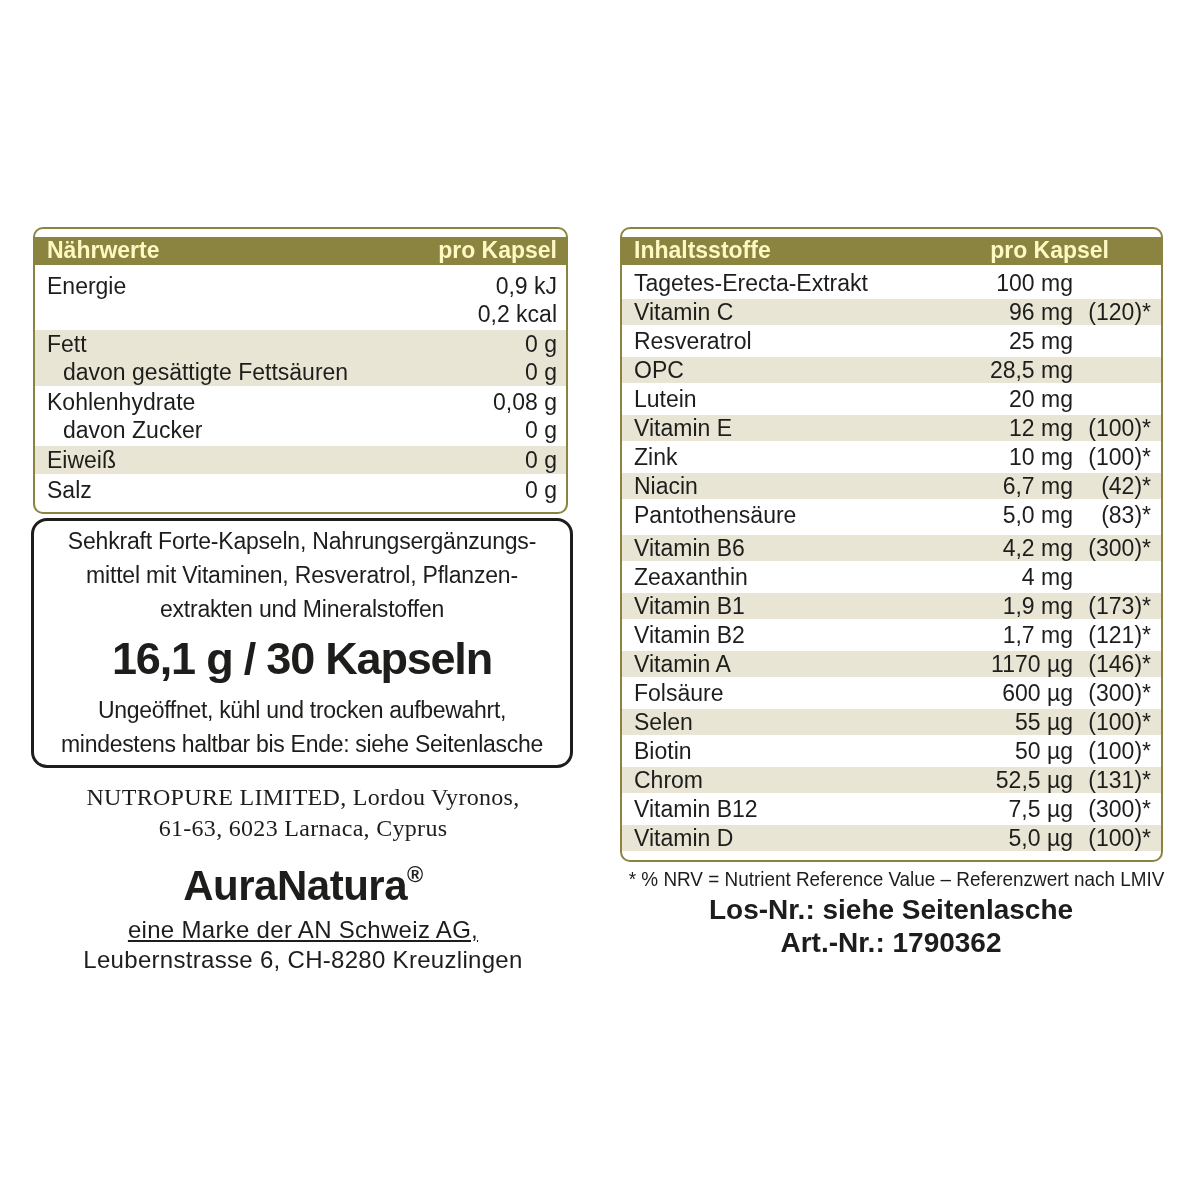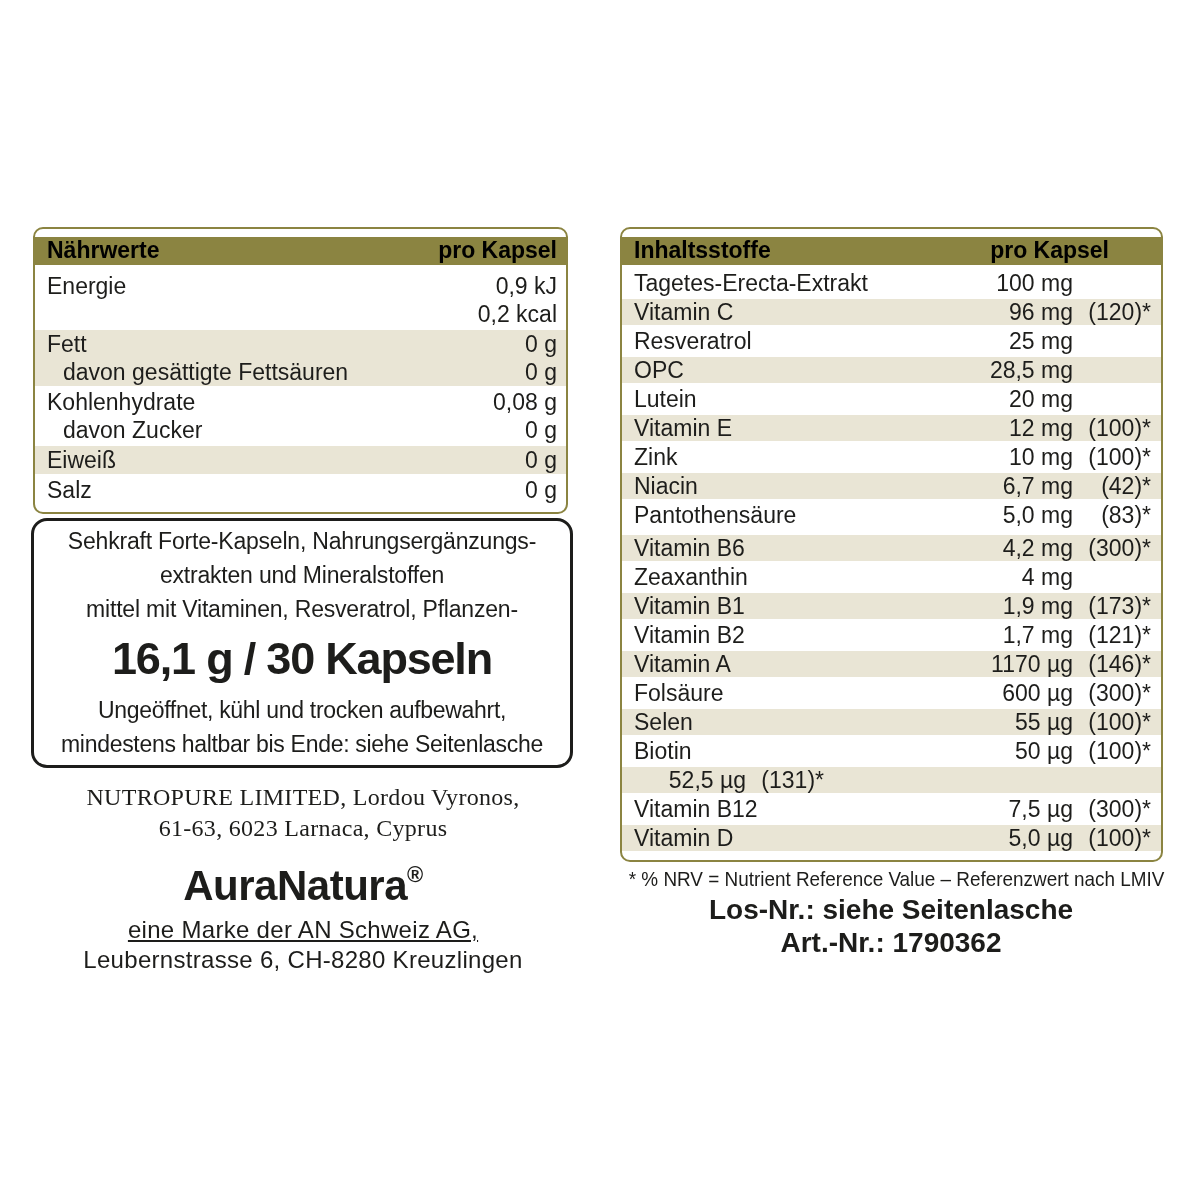--- a/index.html
+++ b/index.html
@@ -17,21 +17,21 @@
   .ntable{
     position:absolute;box-sizing:border-box;background:#fff;
     border:2px solid var(--olive);border-radius:10px;overflow:hidden;
     padding-top:8px;
   }
   #nutrition-table{left:33px;top:227px;width:535px;}
   #ingredients-table{left:620px;top:227px;width:543px;}
 
   .thead{
     display:flex;justify-content:space-between;align-items:center;
-    background:var(--olive);color:#000000;font-weight:bold;font-size:23px;
+    background:var(--olive);color:#fef9c3;font-weight:bold;font-size:23px;
     line-height:27px;padding:0 9px 1px 12px;
   }
   #ingredients-table .thead{padding-right:52px;}
 
   .tbody{padding:5px 0 6px;}
 
   
   .band{margin:2px 0;}
   .band.shade{background:var(--shade);}
   .nrow{display:flex;font-size:23px;line-height:28px;padding:0 9px 0 12px;}
@@ -211,40 +211,41 @@
         <span class="nm">Selen</span>
         <span class="amt">55 µg</span>
         <span class="nrv">(100)*</span>
       </div>
       <div class="rrow">
         <span class="nm">Biotin</span>
         <span class="amt">50 µg</span>
         <span class="nrv">(100)*</span>
       </div>
       <div class="rrow shade">
+        <span class="nm">Chrom</span>
         <span class="amt">52,5 µg</span>
         <span class="nrv">(131)*</span>
       </div>
       <div class="rrow">
         <span class="nm">Vitamin B12</span>
         <span class="amt">7,5 µg</span>
         <span class="nrv">(300)*</span>
       </div>
       <div class="rrow shade">
         <span class="nm">Vitamin D</span>
         <span class="amt">5,0 µg</span>
         <span class="nrv">(100)*</span>
       </div>
     </div>
   </div>
 
   <div id="desc-box">
     <div class="desc-line">Sehkraft Forte-Kapseln, Nahrungsergänzungs-</div>
+    <div class="desc-line">mittel mit Vitaminen, Resveratrol, Pflanzen-</div>
     <div class="desc-line">extrakten und Mineralstoffen</div>
-    <div class="desc-line">mittel mit Vitaminen, Resveratrol, Pflanzen-</div>
     <div class="qty">16,1 g / 30 Kapseln</div>
     <div class="store-line">Ungeöffnet, kühl und trocken aufbewahrt,</div>
     <div class="store-line">mindestens haltbar bis Ende: siehe Seitenlasche</div>
   </div>
 
   <div id="manufacturer">
     <div class="co-line">NUTROPURE LIMITED, Lordou Vyronos,</div>
     <div class="co-line">61-63, 6023 Larnaca, Cyprus</div>
     <div class="brand"><span>AuraNatura</span><sup>®</sup></div>
     <div class="sub-line first">eine Marke der AN Schweiz AG,</div>

